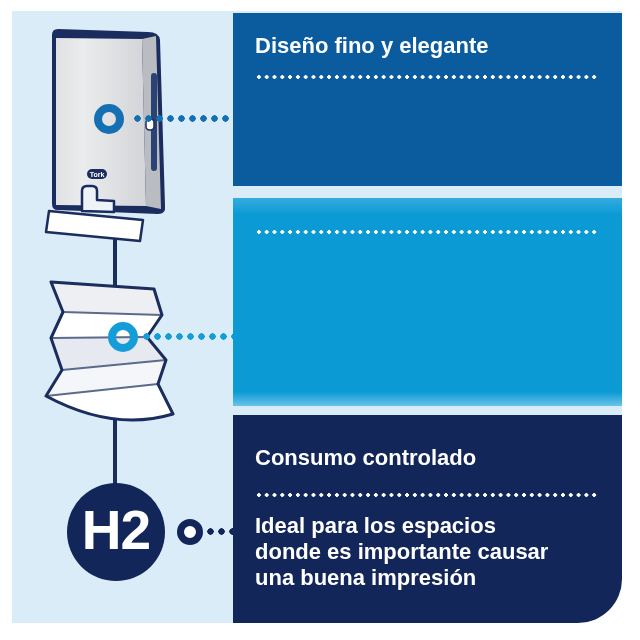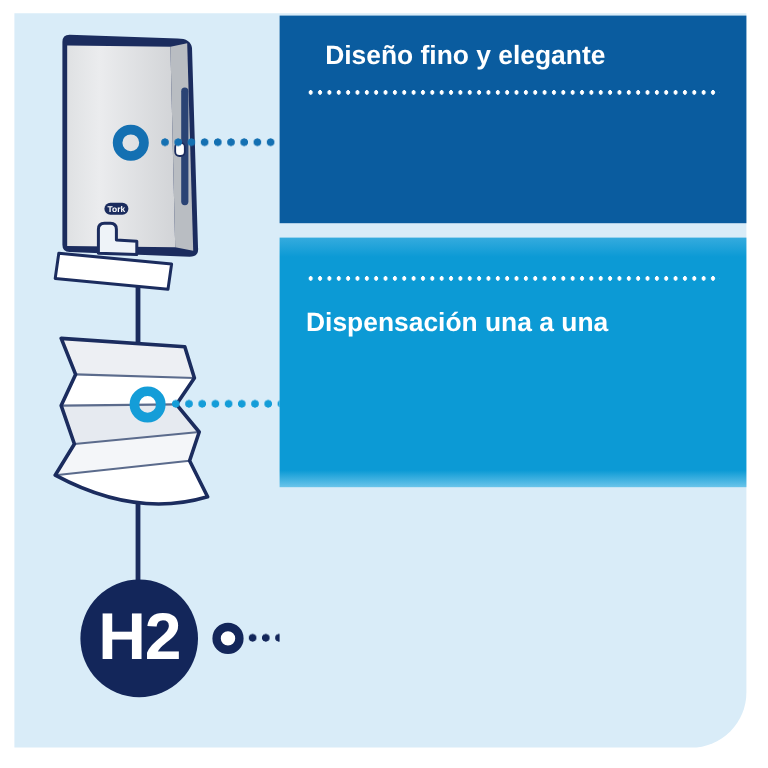--- a/index.html
+++ b/index.html
@@ -23,21 +23,21 @@
   .ring2{left:108px;top:322px;width:30px;height:30px;border:8px solid var(--accent_cyan);}
   .ring3{left:177px;top:519px;width:26px;height:26px;border:7px solid var(--panel3);background:#fff;}
   
   .leader{position:absolute;height:7px;z-index:4;background-repeat:repeat-x;background-position:left center;
           background-image:radial-gradient(circle,currentColor 3px,rgba(0,0,0,0) 3.4px);background-size:11px 7px;}
   .leader1{left:132px;top:115px;width:101px;color:var(--accent_blue);}
   .leader2{left:141px;top:333px;width:92px;color:var(--accent_cyan);}
   .leader3{left:205px;top:528px;width:28px;color:var(--panel3);}
   
   .panel{position:absolute;left:233px;width:389px;box-sizing:border-box;padding:0 22px;color:#ffffff;z-index:2;}
-  .panel h3{font-size:22px;line-height:26px;margin:16px;white-space:pre-line;font-weight:bold;}
+  .panel h3{font-size:22px;line-height:26px;margin:0;white-space:pre-line;font-weight:bold;}
   .panel .body{font-size:22px;line-height:26px;margin:0;white-space:pre-line;font-weight:bold;}
   .sep{height:4px;background-repeat:repeat-x;background-position:left center;
        background-image:radial-gradient(circle,#ffffff 1.7px,rgba(255,255,255,0) 2px);background-size:7.8px 4px;}
   .panel1{top:13px;height:173px;background:var(--panel1);}
   .panel1 h3{margin-top:20px;}
   .panel1 .sep{margin:16px 0 12px 0;}
   .panel2{top:198px;height:208px;
           background:linear-gradient(180deg,#35abde 0,var(--panel2) 16px,var(--panel2) calc(100% - 14px),var(--panel2_light) 100%);}
   .panel2 h3{margin-top:18px;}
   .panel2 .sep{margin:32px 0 22px 0;}
@@ -98,16 +98,22 @@
   <div class="ring ring3"></div>
   <div class="leader leader3"></div>
 
   <section class="panel panel1">
     <h3>Diseño fino y elegante</h3>
     <div class="sep"></div>
   </section>
 
   <section class="panel panel2">
     <div class="sep"></div>
-    <p class="body">Dispensación una a una</p>
   </section>
 
+  <section class="panel panel3">
+    <h3>Consumo controlado</h3>
+    <div class="sep"></div>
+    <p class="body">Ideal para los espacios
+donde es importante causar
+una buena impresión</p>
+  </section>
 </div>
 
 </body></html>

